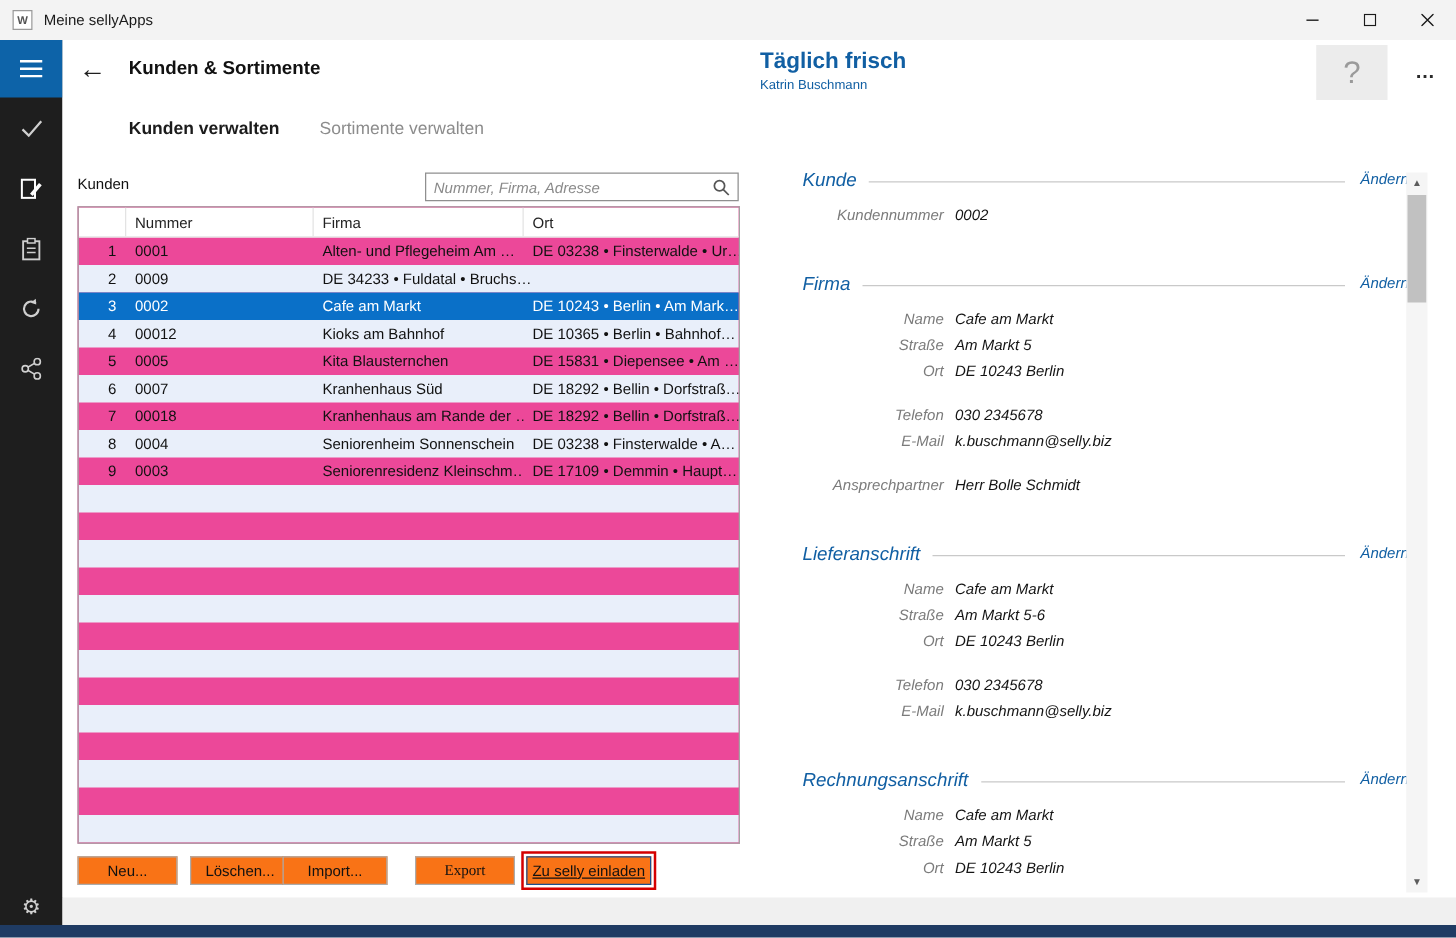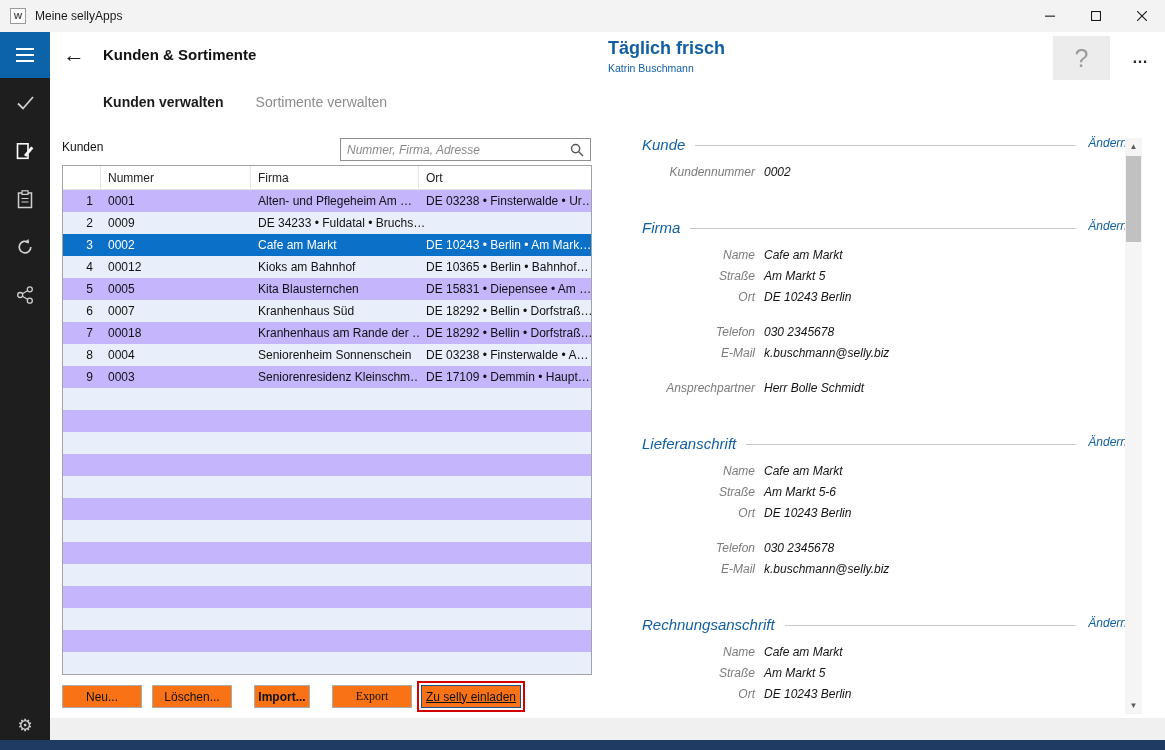--- a/index.html
+++ b/index.html
@@ -48,21 +48,21 @@
 
   .panel-label{position:absolute;left:12px;top:108px;font-size:12px;color:#111;}
   .search-box{position:absolute;left:290px;top:106px;width:251px;height:23px;background:#fff;
     border:1px solid #8f8f8f;display:flex;align-items:center;}
   .search-input{flex:1;min-width:0;height:100%;border:none;outline:none;background:transparent;
     font-family:"Liberation Sans",sans-serif;font-size:12px;padding-left:6px;color:#111;}
   .search-input::placeholder{font-style:italic;color:#8a8a8a;}
   .search-mag{flex:none;margin-right:6px;}
 
   
-  .table{position:absolute;left:12px;top:133px;width:530px;height:510px;background:#c4b5fd;
+  .table{position:absolute;left:12px;top:133px;width:530px;height:510px;background:#ec4899;
     border:1px solid #a3a3a3;display:flex;flex-direction:column;overflow:hidden;}
   .thead{display:flex;height:24px;flex:none;background:#fff;border-bottom:1px solid #e3e3e3;}
   .hcell{font-size:12px;color:#222;display:flex;align-items:center;padding-left:7px;
     border-right:1px solid #e3e3e3;overflow:hidden;white-space:nowrap;}
   .hcell:last-child{border-right:none;}
   .col-idx{width:38px;flex:none;}
   .col-num{width:150px;flex:none;}
   .col-firma{width:168px;flex:none;}
   .col-ort{flex:1;min-width:0;}
   .tbody{flex:1;display:flex;flex-direction:column;}
@@ -72,21 +72,21 @@
   .tcell{display:flex;align-items:center;padding-left:7px;overflow:hidden;white-space:nowrap;}
   .tcell.col-idx{justify-content:flex-end;padding-left:0;padding-right:8px;}
 
   
   .btn-row{position:absolute;left:12px;top:653px;width:530px;height:23px;}
   .btn{position:absolute;top:0;height:23px;background:#f97316;border:1px solid #ababab;
     font-family:"Liberation Sans",sans-serif;font-size:12px;color:#111;
     display:flex;align-items:center;justify-content:center;white-space:nowrap;text-align:right;}
   .b-new{left:0;width:80px;}
   .b-delete{left:90px;width:80px;}
-  .b-import{left:192px;width:56px;font-weight:bold;}
+  .b-import{left:164px;width:84px;}
   .b-export{left:270px;width:80px;font-family:Liberation Serif, serif;}
   .b-invite{left:359px;width:100px;border-color:#1c4f8f;
     outline:2px solid var(--red);outline-offset:2px;text-decoration:underline;}
 
   
   .detail{position:absolute;left:592px;top:103px;width:495px;height:577px;overflow:hidden;font-style:italic;}
   .section{margin-bottom:36px;}
   .sec-head{display:flex;align-items:flex-start;margin-bottom:6px;}
   .sec-title{font-size:15px;color:var(--accent);white-space:nowrap;line-height:20px;}
   .sec-rule{flex:1;height:1px;background:#c9c9c9;margin:10px 12px 0 10px;}

